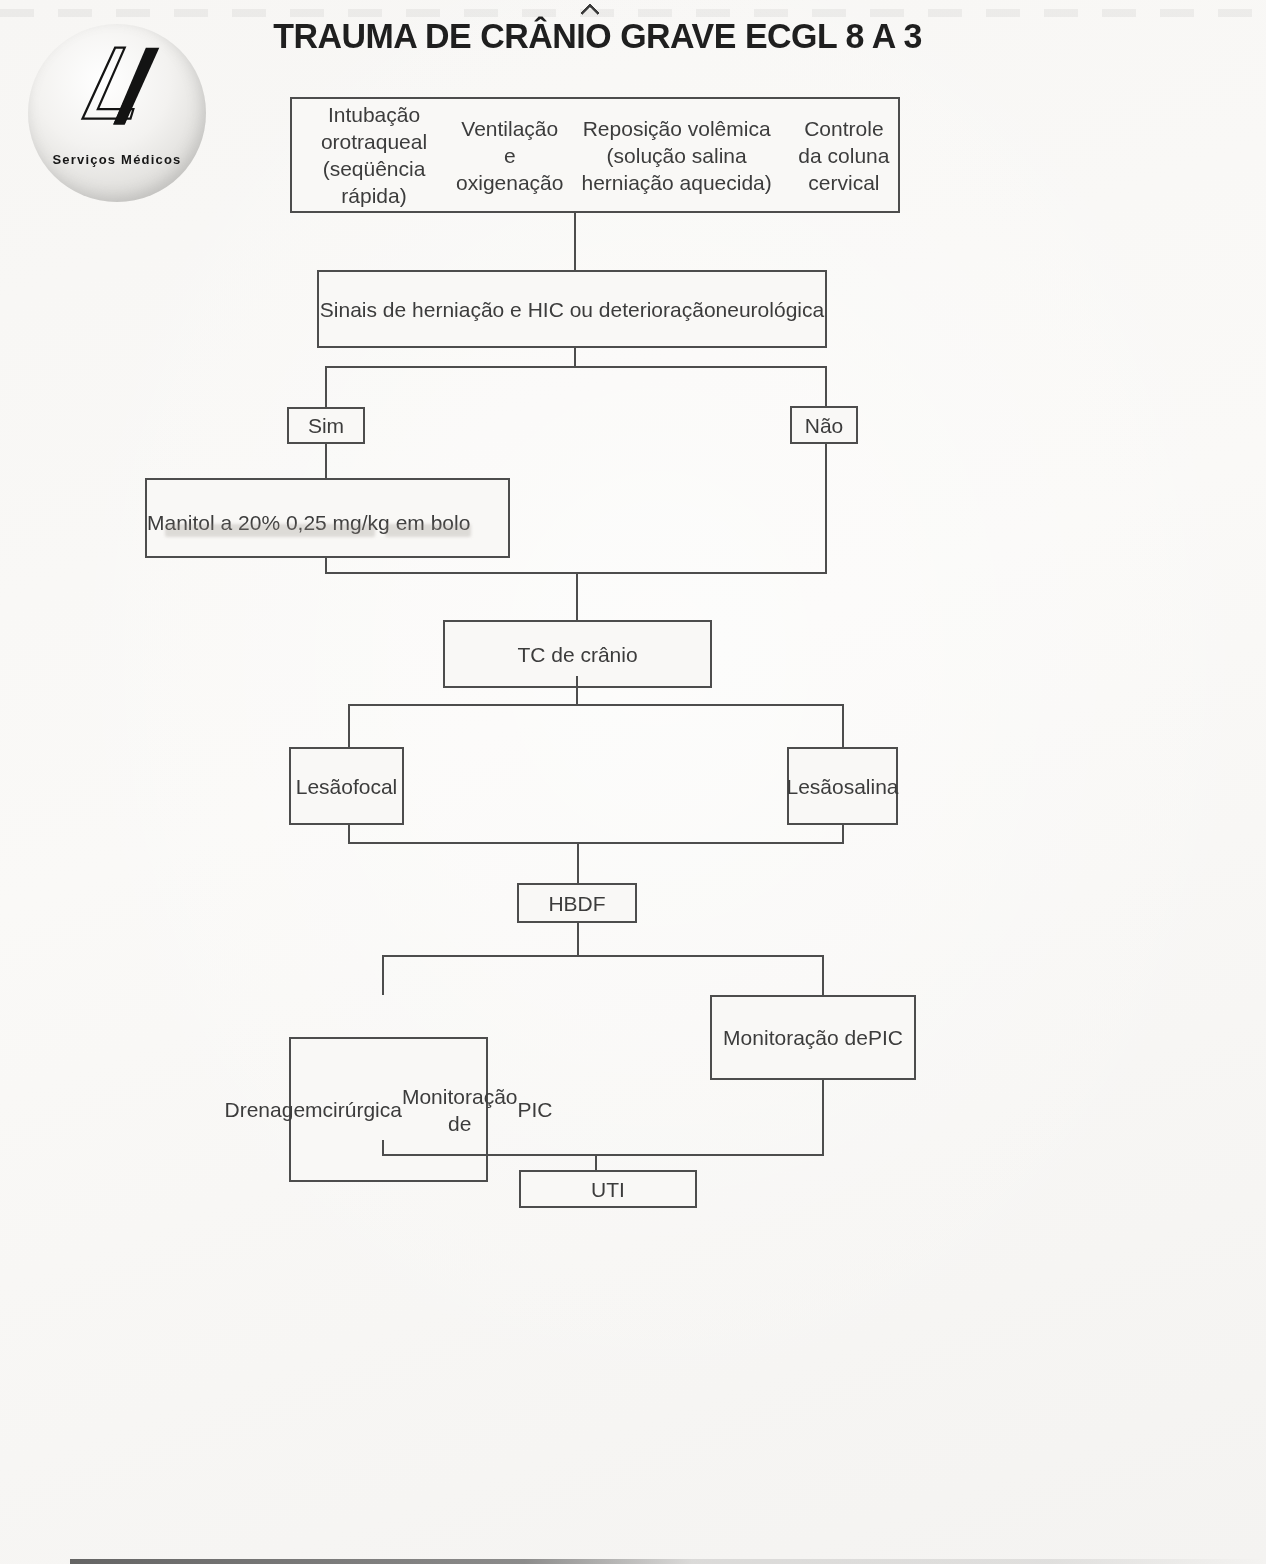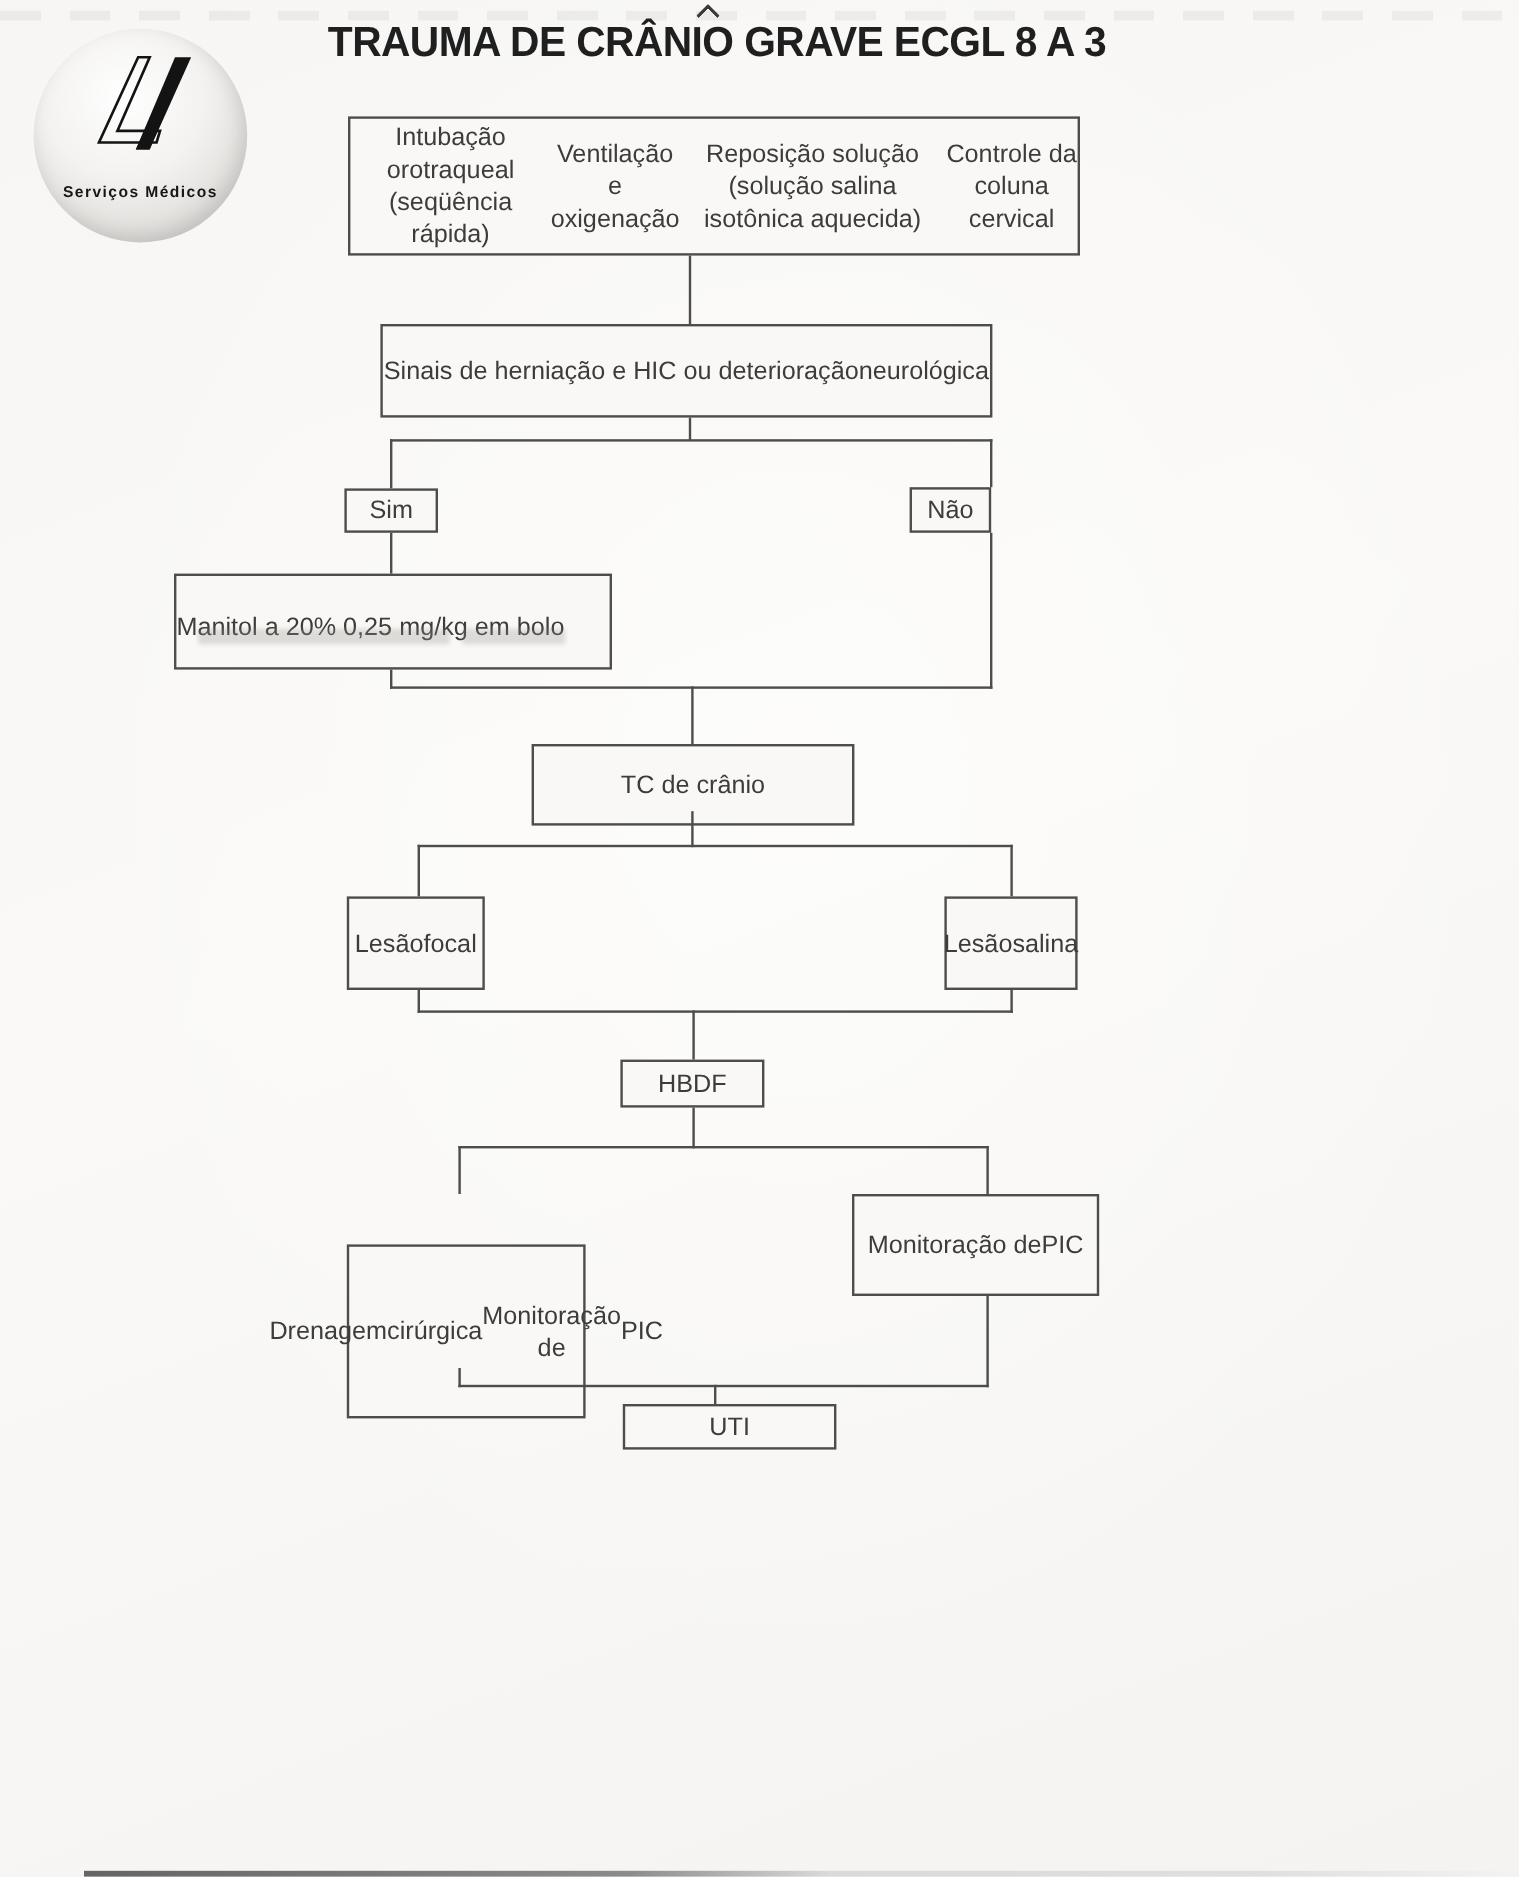--- a/index.html
+++ b/index.html
@@ -49,21 +49,21 @@
     display:flex; flex-direction:row;
     align-items:center; justify-content:center;
     text-align:center;
     font-size:21px; line-height:27px; color:#3c3c3c;
   }
   .node span { display:block; }
 
   .n-initial     { left:290px; top:97px;  width:610px; height:116px; }
   .n-sinais      { left:317px; top:270px; width:510px; height:78px;  }
   .n-sim         { left:287px; top:407px; width:78px;  height:37px;  }
-  .n-nao         { left:758px; top:406px; width:68px;  height:38px;  }
+  .n-nao         { left:790px; top:406px; width:68px;  height:38px;  }
   .n-manitol     { left:145px; top:478px; width:365px; height:80px; justify-content:flex-start; padding-top:9px; }
   .n-tc          { left:443px; top:620px; width:269px; height:68px;  }
   .n-focal       { left:289px; top:747px; width:115px; height:78px;  }
   .n-difusa      { left:787px; top:747px; width:111px; height:78px;  }
   .n-hbdf        { left:517px; top:883px; width:120px; height:40px;text-align:center;  }
   .n-drenagem    { left:289px; top:1037px; width:199px; height:145px; }
   .n-monitoracao { left:710px; top:995px; width:206px; height:85px;  }
   .n-uti         { left:519px; top:1170px; width:178px; height:38px; }
 
   
@@ -115,21 +115,21 @@
       <polygon points="45,88 57,88 67,62 58,59" fill="#131313"></polygon>
     </svg>
     <div class="logo-subtitle">Serviços Médicos</div>
   </div>
 
   <div class="title">TRAUMA DE CRÂNIO GRAVE ECGL 8 A 3</div>
 
   <div class="node n-initial">
     <span>Intubação orotraqueal (seqüência rápida)</span>
     <span>Ventilação e oxigenação</span>
-    <span>Reposição solução (solução salina isotônica aquecida)</span>
+    <span>Reposição volêmica (solução salina herniação aquecida)</span>
     <span>Controle da coluna cervical</span>
   </div>
 
   <div class="node n-sinais">
     <span>Sinais de herniação e HIC ou deterioração</span>
     <span>neurológica</span>
   </div>
 
   <div class="node n-sim">
     <span>Sim</span>

